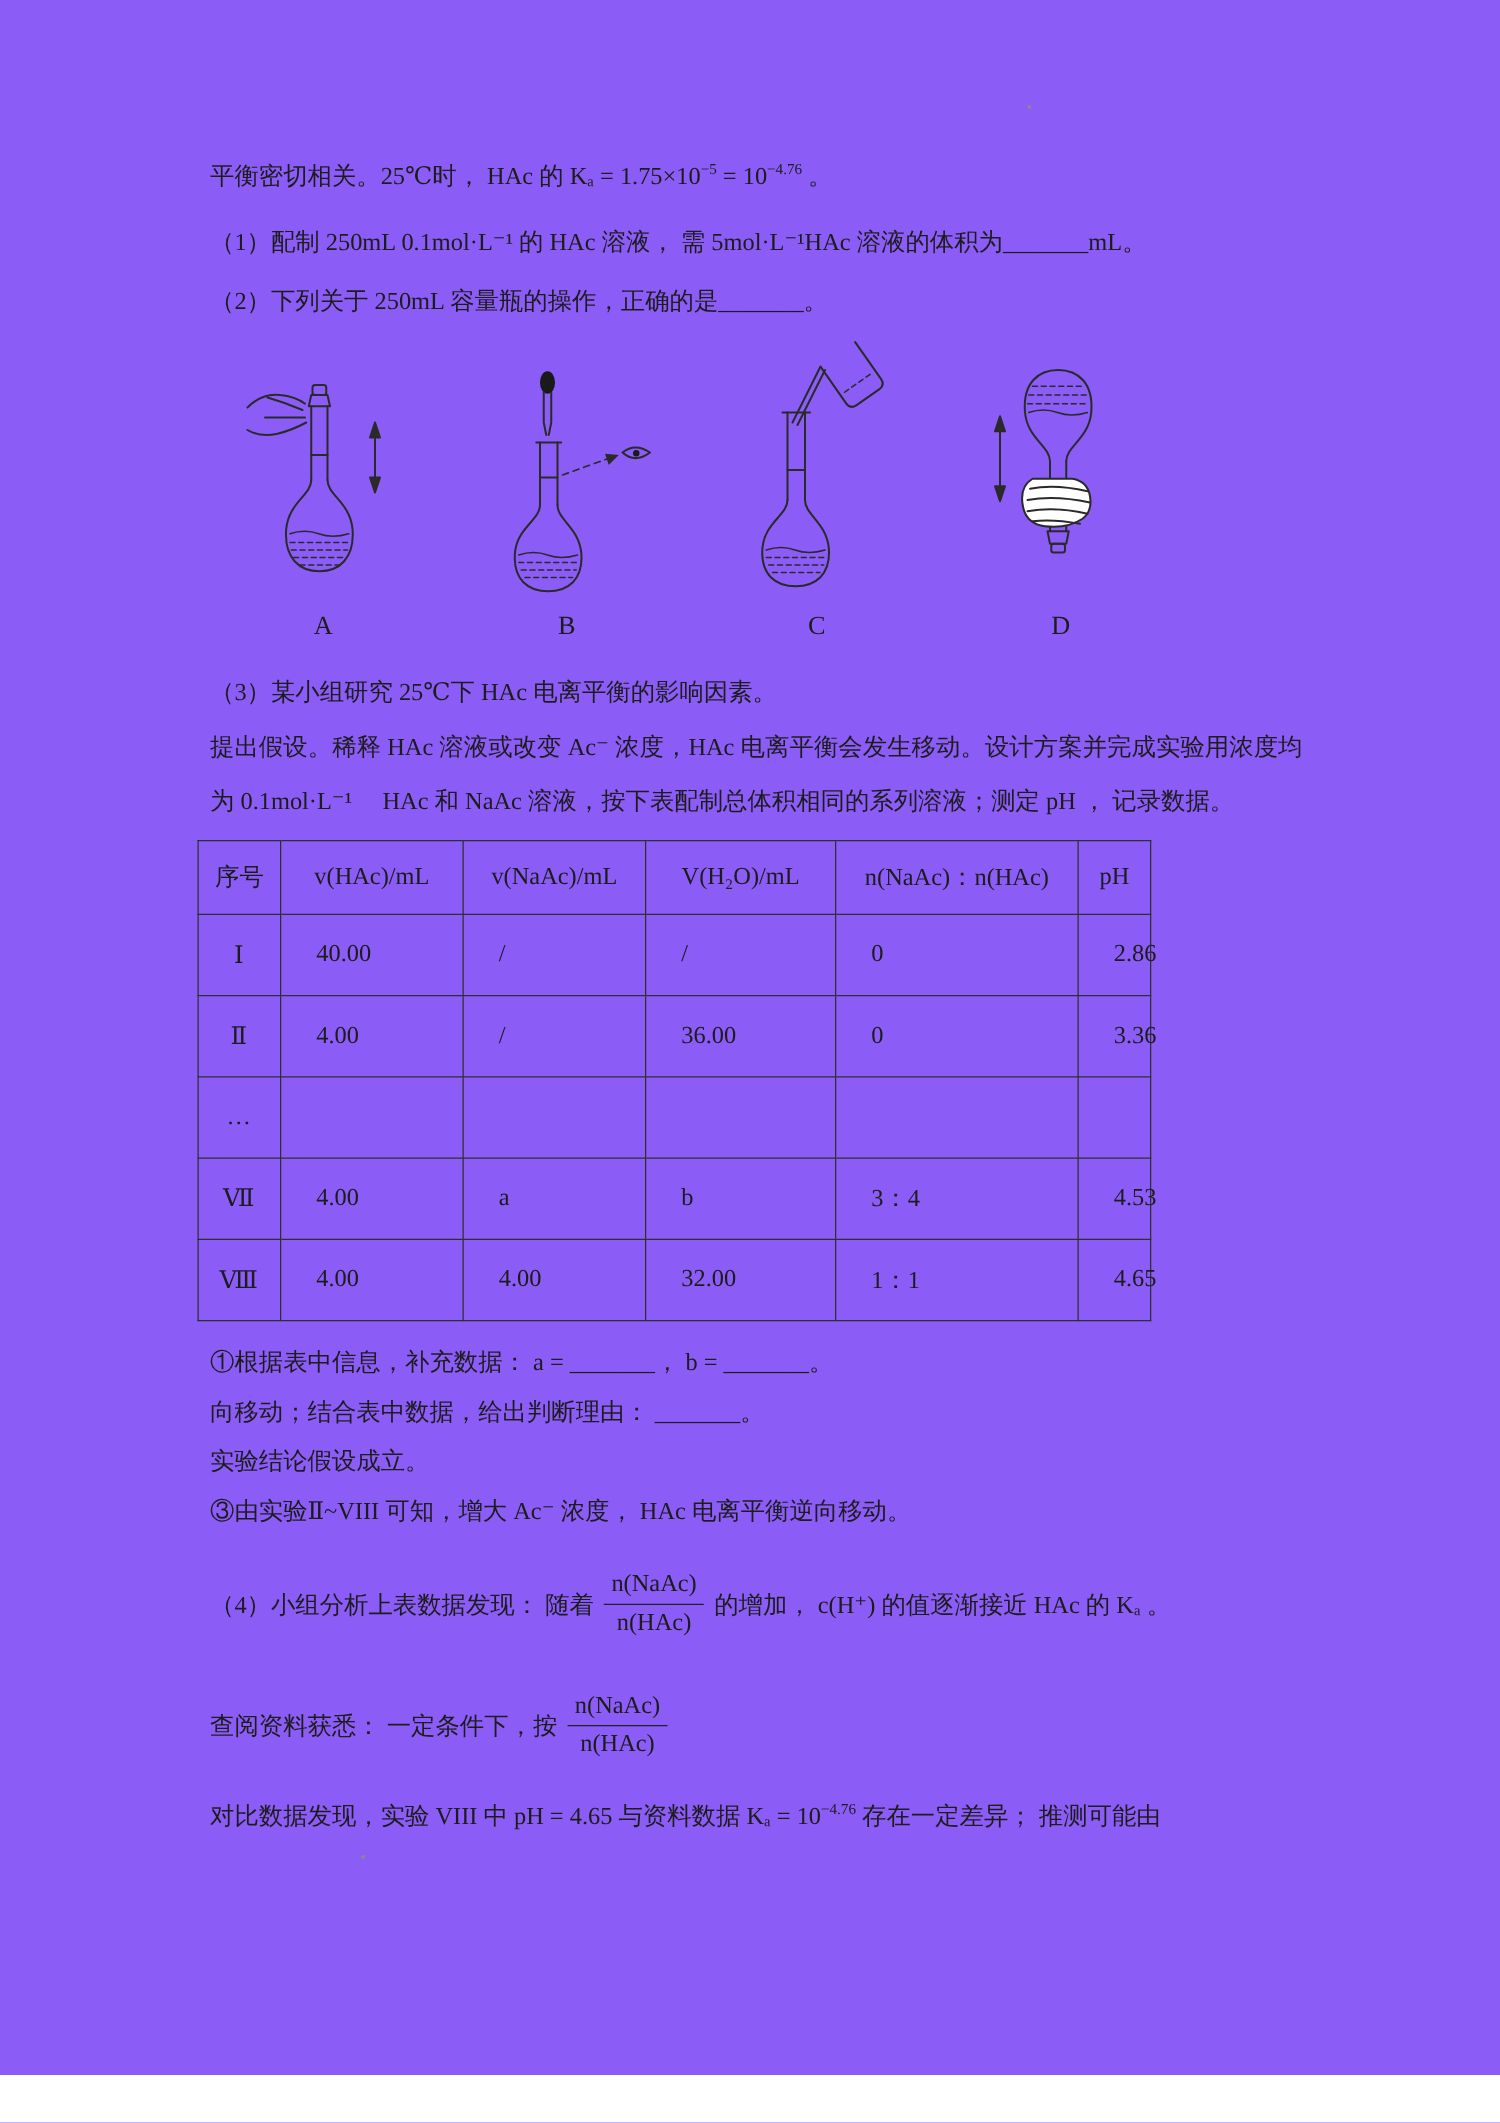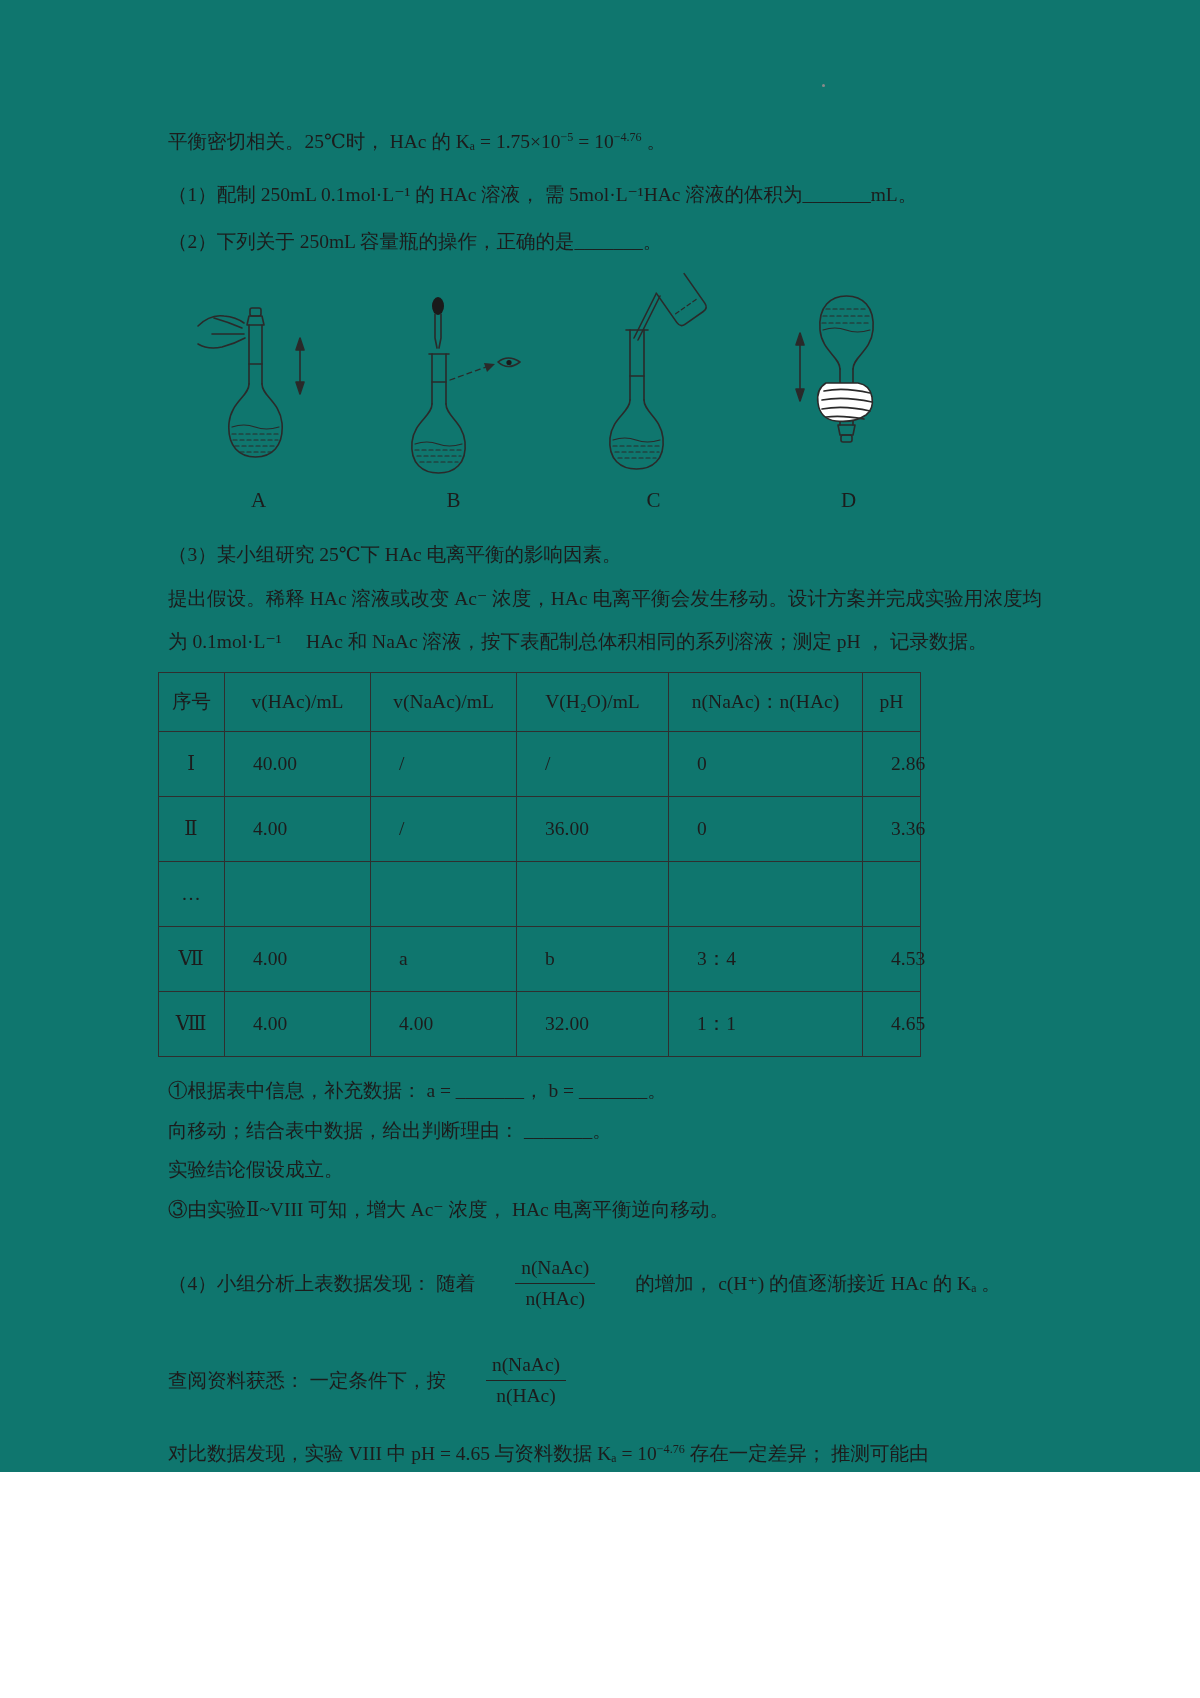--- a/index.html
+++ b/index.html
@@ -1,21 +1,21 @@
 <!DOCTYPE html>
 <html><head>
 <meta charset="utf-8">
 <style>
   html, body { margin: 0; padding: 0; background: #ffffff; }
   .page {
     position: relative;
     width: 1200px;
-    height: 1472px;
+    height: 1660px;
     margin: 0 auto;
-    background: #0f766e;
+    background: #8b5cf6;
     font-family: "Liberation Serif", "DejaVu Serif", serif;
     font-size: 19.5px;
     color: #1c1c1c;
     overflow: hidden;
   }
   .content { position: absolute; left: 168px; top: 126px; width: 874px; }
   sup { font-size: 0.62em; }
   .para { margin: 0 0 14px 0; line-height: 1.6; }
   .mb-lg { margin-bottom: 22px; }
   .mb-md { margin-bottom: 16px; }
@@ -29,21 +29,21 @@
   svg { display: block; margin: 0 auto; }
   table {
     border-collapse: collapse; table-layout: fixed;
     width: 762px; margin: 6px 0 14px -10px;
   }
   th, td { border: 1.5px solid #2f2f2f; font-weight: normal; vertical-align: middle; }
   th { height: 58px; padding: 0 2px; }
   td { height: 62px; padding-left: 28px; text-align: left; }
   td.c { text-align: center; padding-left: 0; }
   .note { margin: 0; line-height: 2.05; }
-  .frac-line { display: flex; align-items: center; margin: 10px 0; min-height: 86px; white-space: pre-wrap; gap: 32px; }
+  .frac-line { display: flex; align-items: center; margin: 10px 0; min-height: 86px; white-space: pre-wrap; }
   .frac-line-short { min-height: 48px; margin-top: 14px; }
   .frac { display: inline-block; vertical-align: middle; text-align: center; margin: 16px 8px; }
   .frac .num { display: block; padding: 1px 6px 4px; border-bottom: 1.6px solid #222; }
   .frac .den { display: block; padding: 4px 6px 1px; }
   .dot { position: absolute; width: 3px; height: 3px; border-radius: 50%; background: #8a8a8a; }
 </style>
 </head>
 <body>
 
 <div class="page">

